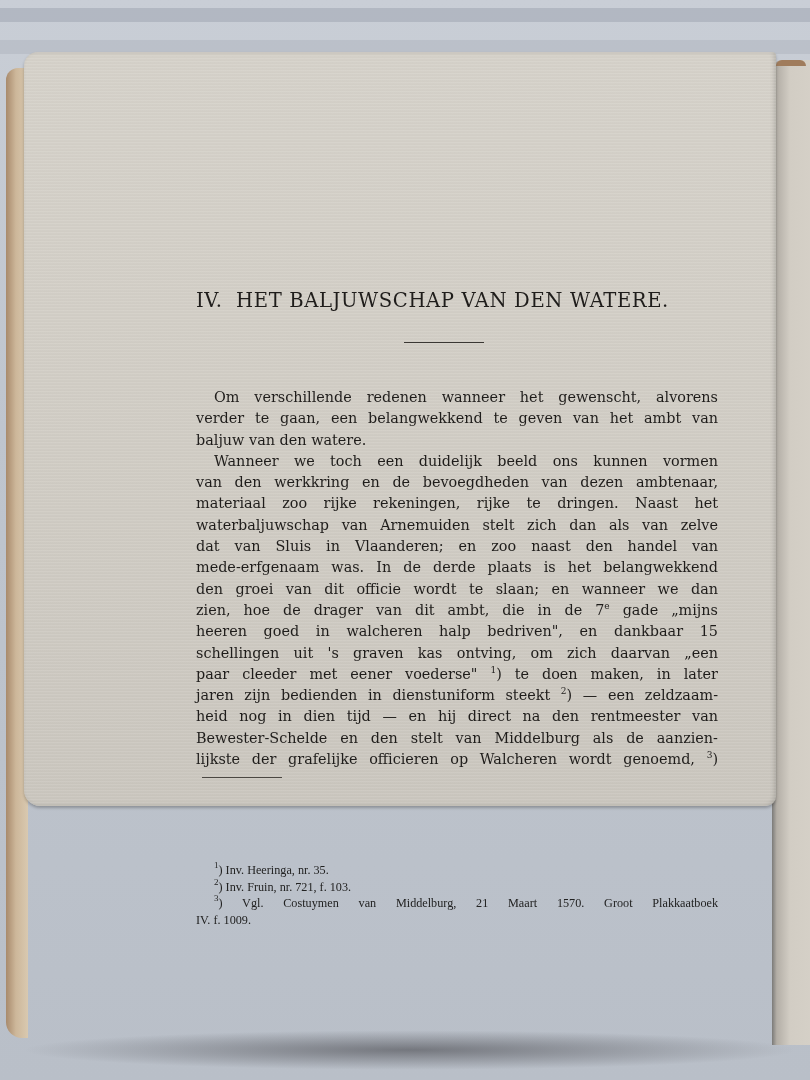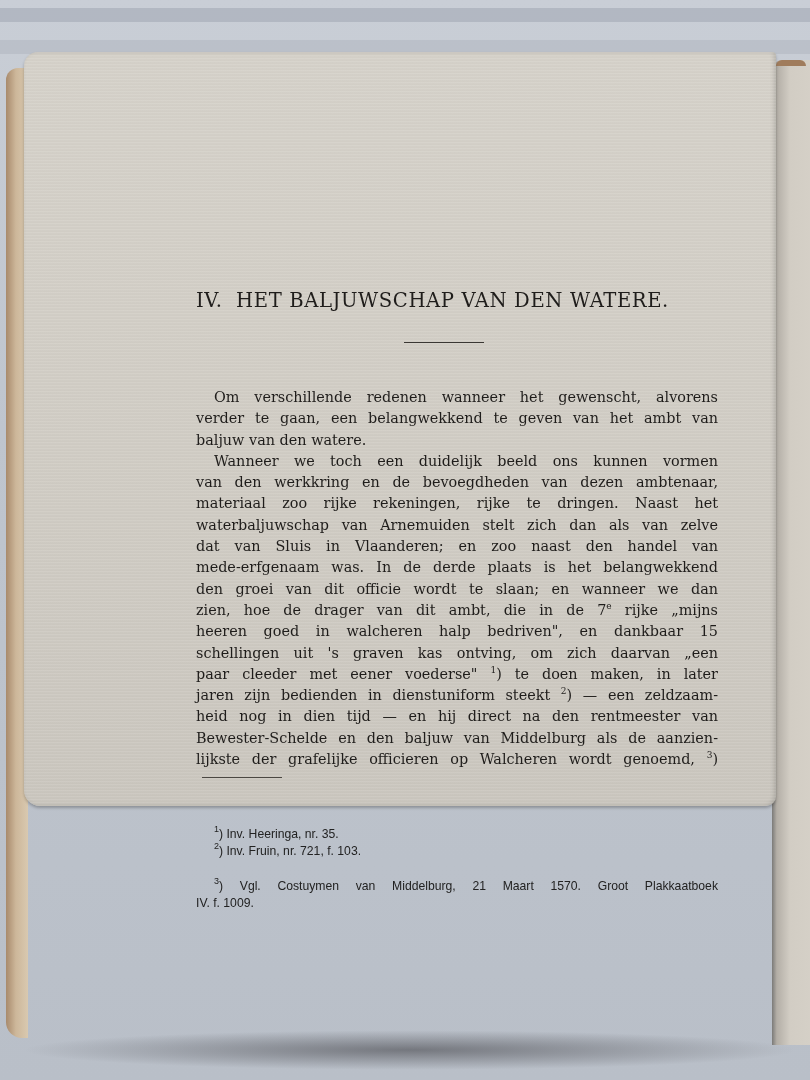--- a/index.html
+++ b/index.html
@@ -41,23 +41,23 @@
     top:236px; font-size:20px; letter-spacing:0.6px; white-space:nowrap;
     transform: scaleX(0.98); transform-origin:left;
   }
   .title-rule { position:absolute; left:380px; top:290px; width:80px; height:0; border-top:1.5px solid #3a3733; }
   .body-text { top:335px; font-size:14.4px; line-height:21.3px; }
   .body-line { display:block; white-space:nowrap; text-align:justify; text-align-last:justify; }
   .body-line.last { text-align-last:left; }
   .indent { padding-left:18px; }
   sup { font-size:9px; vertical-align:6px; line-height:0; }
   .fn-rule { position:absolute; left:178px; top:725px; width:80px; border-top:1.2px solid #4a4742; }
-  .footnotes { top:774px; font-family:Liberation Sans, sans-serif; font-size:12.2px; line-height:16.6px; color:#222; }
+  .footnotes { top:810px; font-family:Liberation Serif, serif; font-size:12.2px; line-height:16.6px; color:#222; }
   .fn-line { display:block; white-space:nowrap; }
-  .fn-line.justify { text-align:justify; text-align-last:justify;margin-top:19px; }
+  .fn-line.justify { text-align:justify; text-align-last:justify; }
   .fn-line.indent { padding-left:18px; }
 </style>
 </head>
 <body>
 
 <div class="cloth-stripe" style="top:8px;"></div>
 <div class="cloth-stripe" style="top:40px;opacity:0.6;"></div>
 <div class="shadow-bottom"></div>
 <div class="right-page">
     <div class="rim"></div>
@@ -77,27 +77,27 @@
     <span class="body-line indent">Om verschillende redenen wanneer het gewenscht, alvorens</span>
     <span class="body-line">verder te gaan, een belangwekkend te geven van het ambt van</span>
     <span class="body-line last">baljuw van den watere.</span>
     <span class="body-line indent">Wanneer we toch een duidelijk beeld ons kunnen vormen</span>
     <span class="body-line">van den werkkring en de bevoegdheden van dezen ambtenaar,</span>
     <span class="body-line">materiaal zoo rijke rekeningen, rijke te dringen. Naast het</span>
     <span class="body-line">waterbaljuwschap van Arnemuiden stelt zich dan als van zelve</span>
     <span class="body-line">dat van Sluis in Vlaanderen; en zoo naast den handel van</span>
     <span class="body-line">mede-erfgenaam was. In de derde plaats is het belangwekkend</span>
     <span class="body-line">den groei van dit officie wordt te slaan; en wanneer we dan</span>
-    <span class="body-line"><span>zien, hoe de drager van dit ambt, die in de 7</span><sup>e</sup><span> rijke „mijns</span></span>
+    <span class="body-line"><span>zien, hoe de drager van dit ambt, die in de 7</span><sup>e</sup><span> gade „mijns</span></span>
     <span class="body-line">heeren goed in walcheren halp bedriven", en dankbaar 15</span>
     <span class="body-line">schellingen uit 's graven kas ontving, om zich daarvan „een</span>
     <span class="body-line"><span>paar cleeder met eener voederse"</span> <sup>1</sup><span>) te doen maken, in later</span></span>
     <span class="body-line"><span>jaren zijn bedienden in dienstuniform steekt</span> <sup>2</sup><span>) — een zeldzaam-</span></span>
     <span class="body-line">heid nog in dien tijd — en hij direct na den rentmeester van</span>
-    <span class="body-line">Bewester-Schelde en den baljuw van Middelburg als de aanzien-</span>
+    <span class="body-line">Bewester-Schelde en den stelt van Middelburg als de aanzien-</span>
     <span class="body-line"><span>lijkste der grafelijke officieren op Walcheren wordt genoemd,</span> <sup>3</sup><span>)</span></span>
   </div>
 
   <div class="fn-rule"></div>
 
   <div class="text-block footnotes">
     <span class="fn-line indent"><sup>1</sup><span>) Inv. Heeringa, nr. 35.</span></span>
     <span class="fn-line indent"><sup>2</sup><span>) Inv. Fruin, nr. 721, f. 103.</span></span>
     <span class="fn-line indent justify"><sup>3</sup><span>) Vgl. Costuymen van Middelburg, 21 Maart 1570. Groot Plakkaatboek</span></span>
     <span class="fn-line">IV. f. 1009.</span>

